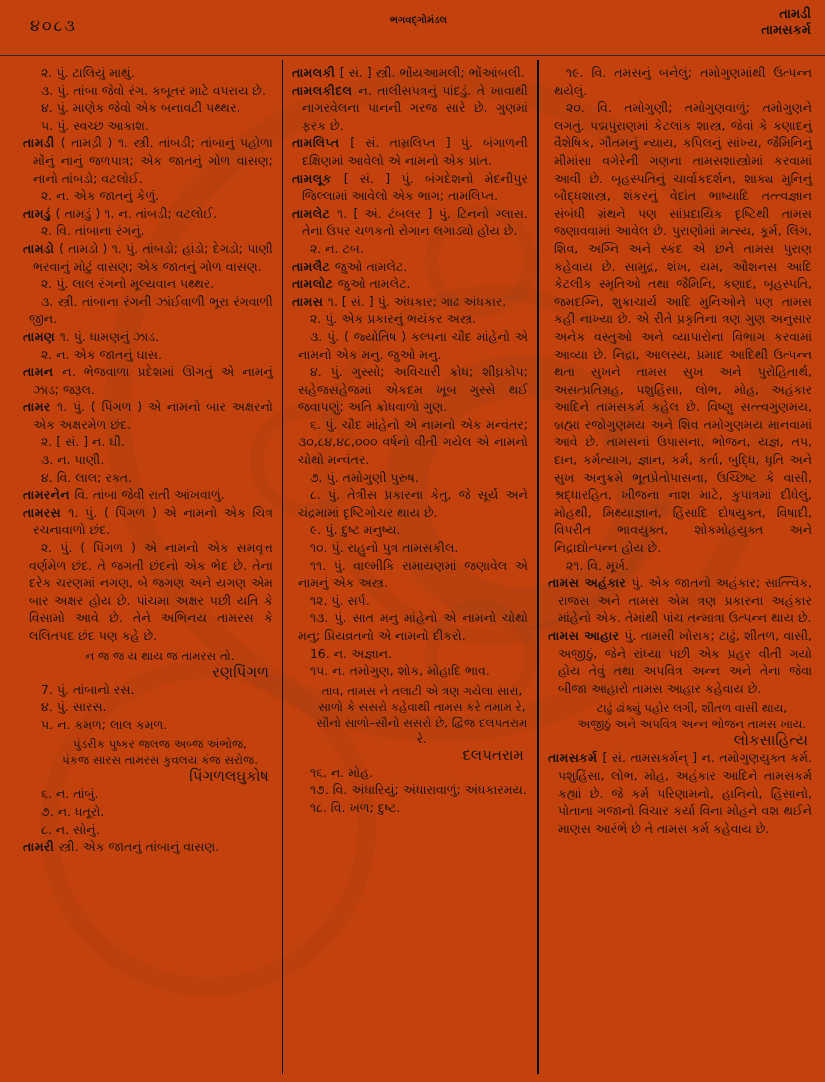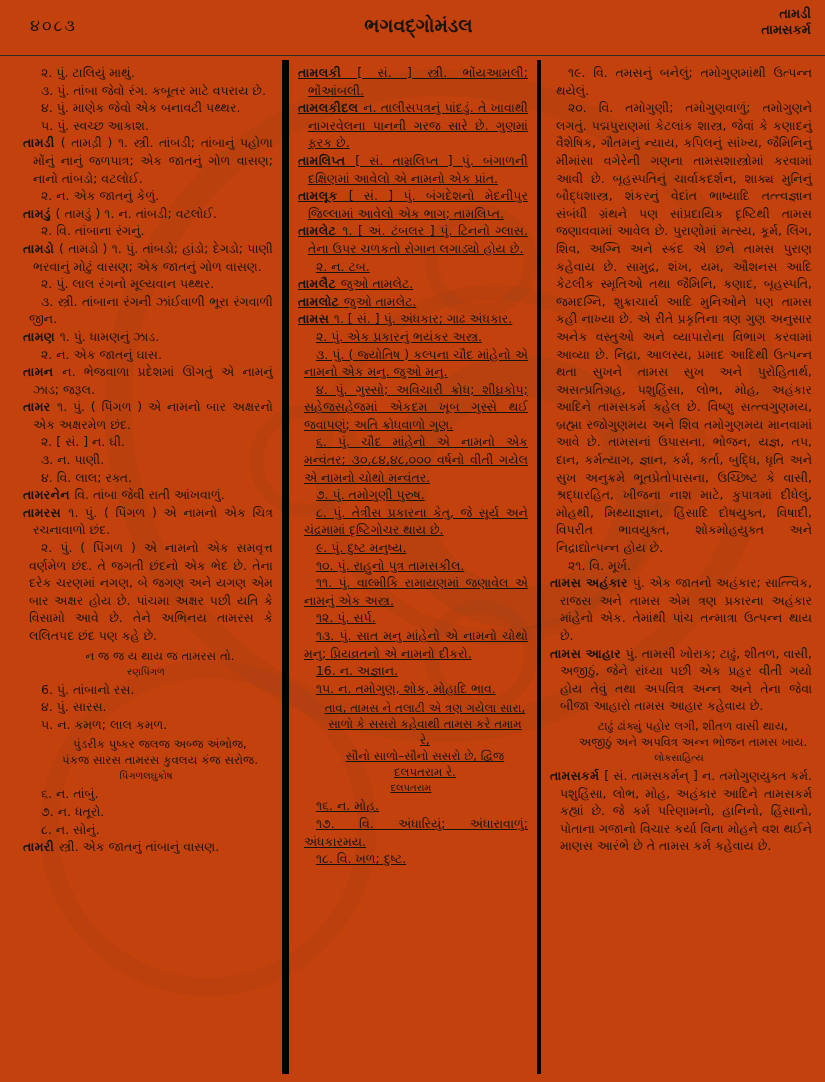--- a/index.html
+++ b/index.html
@@ -9,21 +9,21 @@
     background:#c2410c; color:#17130e; overflow:hidden;
     font-family:"DejaVu Sans", sans-serif;
   }
   
   .header {
     position:relative; height:56px; box-sizing:border-box;
     border-bottom:1.5px solid #2f2a22;
   }
   .pageno { position:absolute; left:30px; top:16px; font-size:16px; letter-spacing:2px; }
   .title  { position:absolute; left:12px; right:0; top:14px; text-align:center;
-            font-size:19px; font-weight:bold; }
+            font-size:10px; font-weight:bold; }
   .guides { position:absolute; right:14px; top:6px; text-align:right;
             font-size:13px; line-height:16px; font-weight:bold; }
   .guides .gw2 { font-weight:bold; }
   
   .watermark { position:absolute; inset:0; z-index:1; pointer-events:none; }
   .ring { position:absolute; border-radius:50%; border-style:solid;
           border-color:rgba(72,64,50,0.065); }
   .r1 { left:105px; top:70px;  width:620px; height:620px; border-width:26px; }
   .r2 { left:315px; top:285px; width:330px; height:330px; border-width:15px; }
   .r3 { left:385px; top:355px; width:190px; height:190px; border-width:42px;
@@ -36,29 +36,29 @@
   .p2 { left:600px; top:405px; }
   .p3 { left:425px; top:600px; }
   .p4 { left:250px; top:405px; }
   
   .columns {
     position:relative; z-index:2; display:flex; box-sizing:border-box;
     height:1026px; padding:4px 4px 8px 14px;
   }
   .col { box-sizing:border-box; padding:4px 9px 0 9px; overflow:hidden; }
   .col-1 { width:33.2%; }
-  .col-2 { width:31.6%; border-left:7px solid #000000;text-decoration:underline; }
-  .col-3 { width:35.2%; border-left:4px solid #000000; }
+  .col-2 { width:31.6%; border-left:1px solid #000000; }
+  .col-3 { width:35.2%; border-left:2px solid #000000; }
   .col p { margin:0; font-size:12.5px; line-height:17.6px; text-align:justify; }
   .entry { margin-top:7px; padding-left:10px; text-indent:-10px; }
   .sense { margin-top:3px; padding-left:6px; text-indent:12px; }
   .hw    { font-weight:bold; letter-spacing:0.3px; }
   .verse { margin:3px 0 0 24px; font-size:11.8px; line-height:16px; }
   .vline { text-align:center; }
-  .attr  { text-align:center; font-size:10px; line-height:14px; margin:1px 4px 2px 0; }
+  .attr  { text-align:right; font-size:15px; line-height:14px; margin:1px 4px 2px 0; }
 </style>
 </head>
 <body>
 
 <div class="page">
 
   <div class="header">
     <span class="pageno">૪૦૮૩</span>
     <div class="title">ભગવદ્ગોમંડલ</div>
     <div class="guides">
@@ -98,21 +98,21 @@
         <p class="sense">૨. [ સં. ] ન. ઘી.</p>
         <p class="sense">૩. ન. પાણી.</p>
         <p class="sense">૪. વિ. લાલ; રક્ત.</p>
         <p class="entry"><span class="hw">તામરનેન </span>વિ. તાંબા જેવી રાતી આંખવાળું.</p>
         <p class="entry"><span class="hw">તામરસ </span>૧. પું. ( પિંગળ ) એ નામનો એક ચિત્ર રચનાવાળો છંદ.</p>
         <p class="sense">૨. પું. ( પિંગળ ) એ નામનો એક સમવૃત્ત વર્ણમેળ છંદ. તે જગતી છંદનો એક ભેદ છે. તેના દરેક ચરણમાં નગણ, બે જગણ અને યગણ એમ બાર અક્ષર હોય છે. પાંચમા અક્ષર પછી યતિ કે વિસામો આવે છે. તેને અભિનય તામરસ કે લલિતપદ છંદ પણ કહે છે.</p>
         <div class="verse">
           <div class="vline">ન જ જ ય થાય જ તામરસ તો.</div>
         </div>
         <div class="attr">રણપિંગળ</div>
-        <p class="sense">6. પું. તાંબાનો રસ.</p>
+        <p class="sense">7. પું. તાંબાનો રસ.</p>
         <p class="sense">૪. પું. સારસ.</p>
         <p class="sense">૫. ન. કમળ; લાલ કમળ.</p>
         <div class="verse">
           <div class="vline">પુંડરીક પુષ્કર જલજ અબ્જ અંભોજ,</div>
           <div class="vline">પંકજ સારસ તામરસ કુવલય કંજ સરોજ.</div>
         </div>
         <div class="attr">પિંગળલઘુકોષ</div>
         <p class="sense">૬. ન. તાંબું.</p>
         <p class="sense">૭. ન. ધતૂરો.</p>
         <p class="sense">૮. ન. સોનું.</p>

